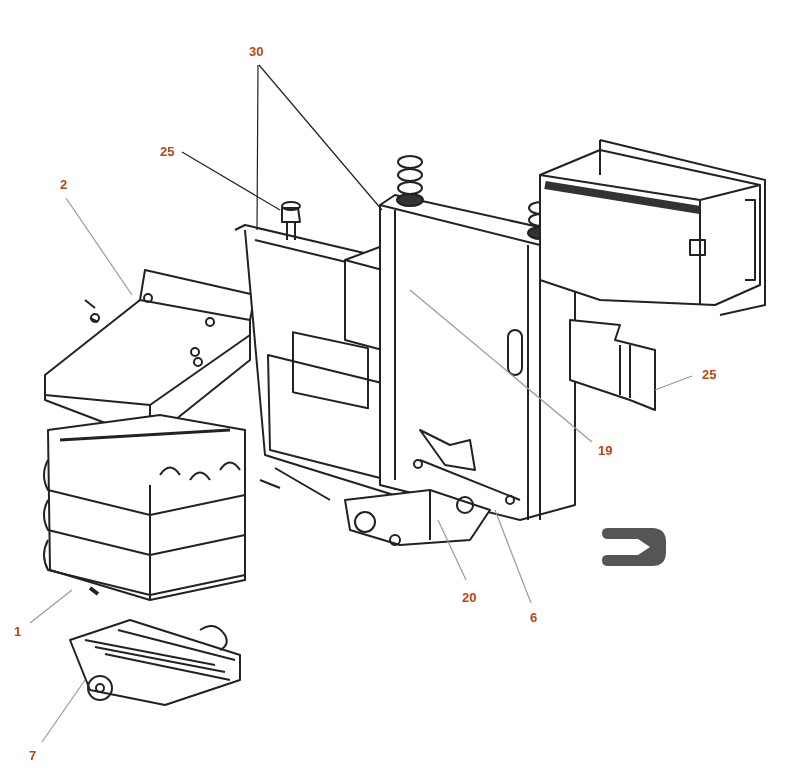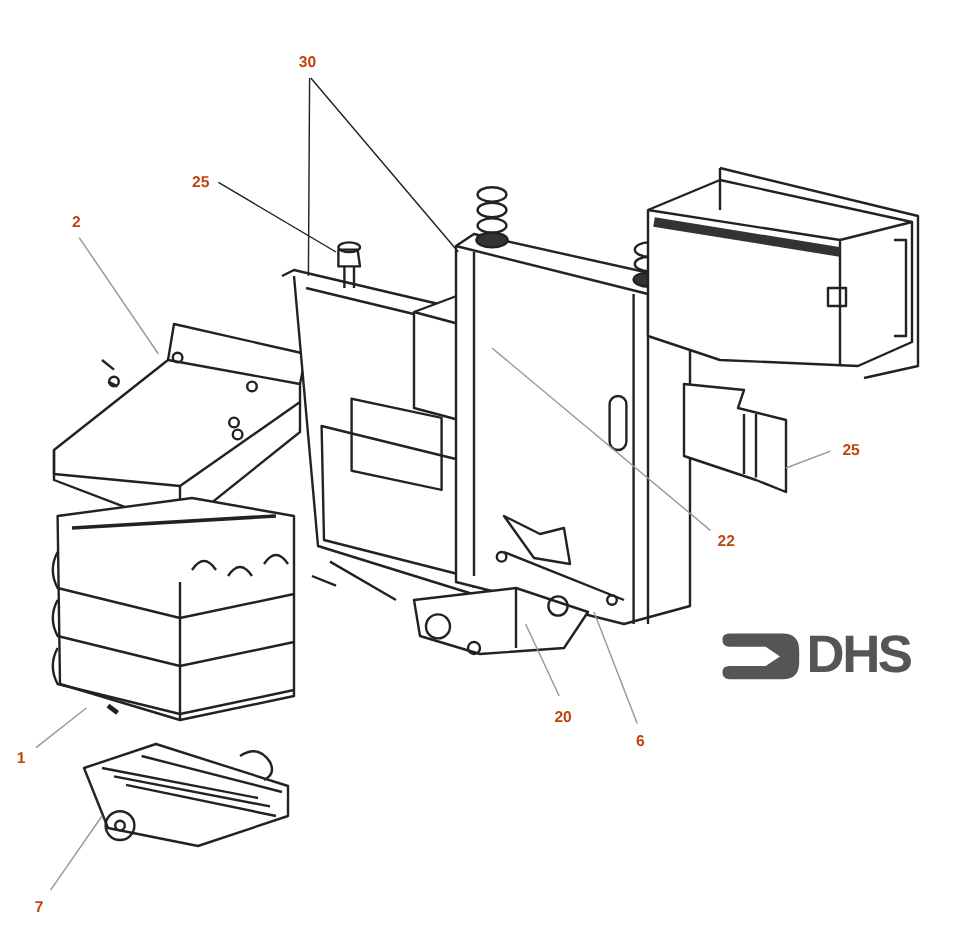--- a/index.html
+++ b/index.html
@@ -129,25 +129,24 @@
       <path d="M531 603 L495 510" stroke="#999"></path>
       <path d="M30 623 L72 590" stroke="#999"></path>
       <path d="M42 742 L85 680" stroke="#999"></path>
     </g>
   </svg>
 
   <div class="callout" style="left:249px;top:45px;">30</div>
   <div class="callout" style="left:160px;top:145px;">25</div>
   <div class="callout" style="left:60px;top:178px;">2</div>
   <div class="callout" style="left:702px;top:368px;">25</div>
-  <div class="callout" style="left:598px;top:444px;">22</div>
+  <div class="callout" style="left:598px;top:444px;">19</div>
   <div class="callout" style="left:462px;top:591px;">20</div>
   <div class="callout" style="left:530px;top:611px;">6</div>
   <div class="callout" style="left:14px;top:625px;">1</div>
   <div class="callout" style="left:29px;top:749px;">7</div>
 
   <div class="logo">
     <svg width="75" height="50" viewBox="0 0 75 50">
       <path d="M8 6 L52 6 Q66 6 66 20 L66 30 Q66 44 52 44 L8 44 Q2 44 2 38 Q2 33 8 33 L38 33 L50 25 L38 17 L8 17 Q2 17 2 11 Q2 6 8 6 Z" fill="#555"></path>
     </svg>
-    <div class="logo-text">DHS</div>
   </div>
 </div>
 
 </body></html>

